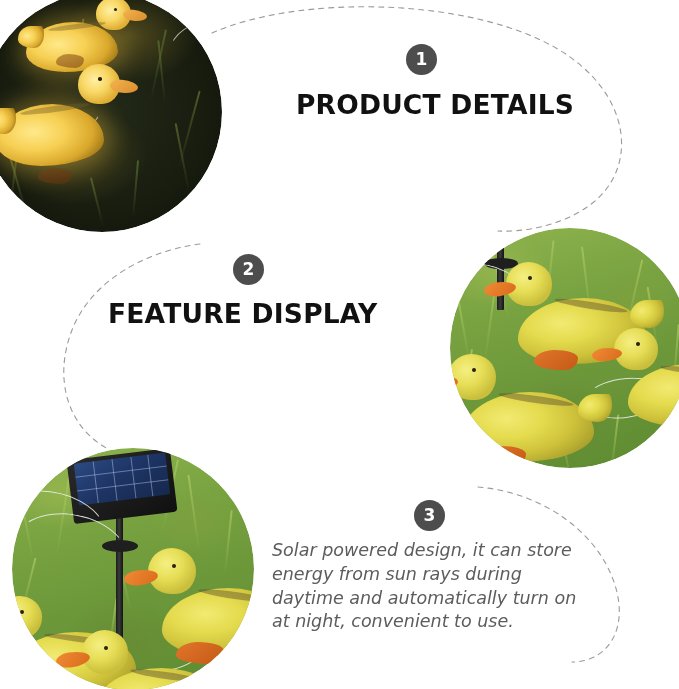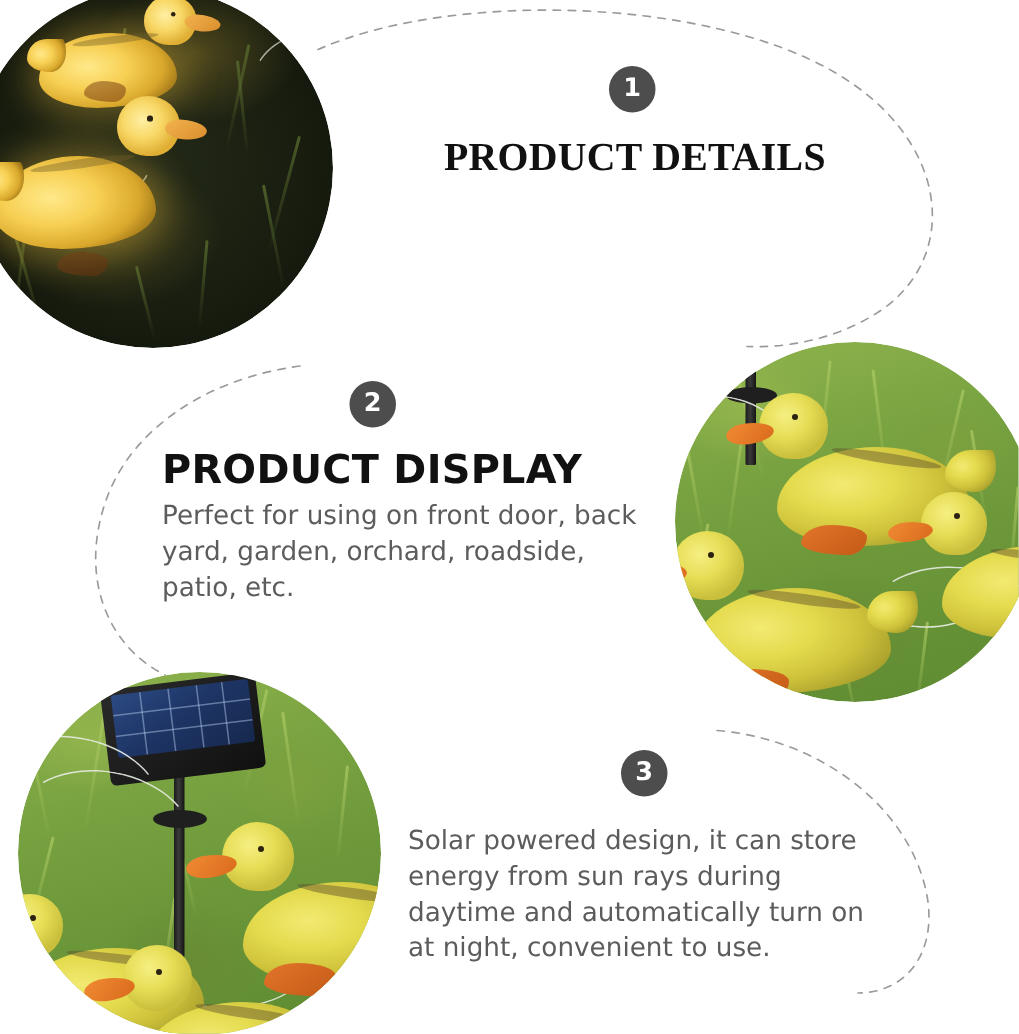--- a/index.html
+++ b/index.html
@@ -207,34 +207,34 @@
     font-family: "DejaVu Sans", "Liberation Sans", sans-serif;
     font-size: 17.5px;
     line-height: 1.36;
     color: #5c5c5c;
     font-weight: 400;
   }
 
   
   #block-1 { left: 296px; top: 44px; width: 330px; }
   #block-1 .badge { margin-left: 110px; }
-  #block-1 .heading { margin-top: 15px; font-family: Liberation Serif, serif; }
+  #block-1 .heading { margin-top: 15px; }
   #block-1 .body-text { margin-top: 5px; width: 312px; }
 
   
   #block-2 { left: 108px; top: 254px; width: 330px; }
   #block-2 .badge { margin-left: 125px; }
   #block-2 .heading { margin-top: 14px; }
   #block-2 .body-text { margin-top: 5px; width: 318px; }
 
   
   #block-3 { left: 272px; top: 500px; width: 340px; }
   #block-3 .badge { margin-left: 142px; }
   #block-3 .heading { margin-top: 15px; }
-  #block-3 .body-text { margin-top: 19px; width: 322px; }
+  #block-3 .body-text { margin-top: 8px; width: 322px; font-style: italic; }
 </style>
 </head>
 <body>
 
 <div class="canvas">
 
   <svg class="arcs" viewBox="0 0 679 689" width="679" height="689" aria-hidden="true">
 
     <path d="M 212 33 C 300 -6 470 -2 556 48 C 632 92 640 168 590 205 C 558 228 520 232 498 231" fill="none" stroke="#9a9a9a" stroke-width="1.1" stroke-dasharray="5 5" stroke-linecap="round"></path>
 
@@ -390,22 +390,21 @@
     </div>
   </div>
 
   <div class="block" id="block-1">
     <div class="badge">1</div>
     <div class="heading">PRODUCT DETAILS</div>
   </div>
 
   <div class="block" id="block-2">
     <div class="badge">2</div>
-    <div class="heading">PRODUCT DISPLAY</div>
-    <div class="body-text">Perfect for using on front door, back yard, garden, orchard, roadside, patio, etc.</div>
+    <div class="heading">FEATURE DISPLAY</div>
   </div>
 
   <div class="block" id="block-3">
     <div class="badge">3</div>
     <div class="body-text">Solar powered design, it can store energy from sun rays during daytime and automatically turn on at night, convenient to use.</div>
   </div>
 
 </div>
 
 </body></html>

